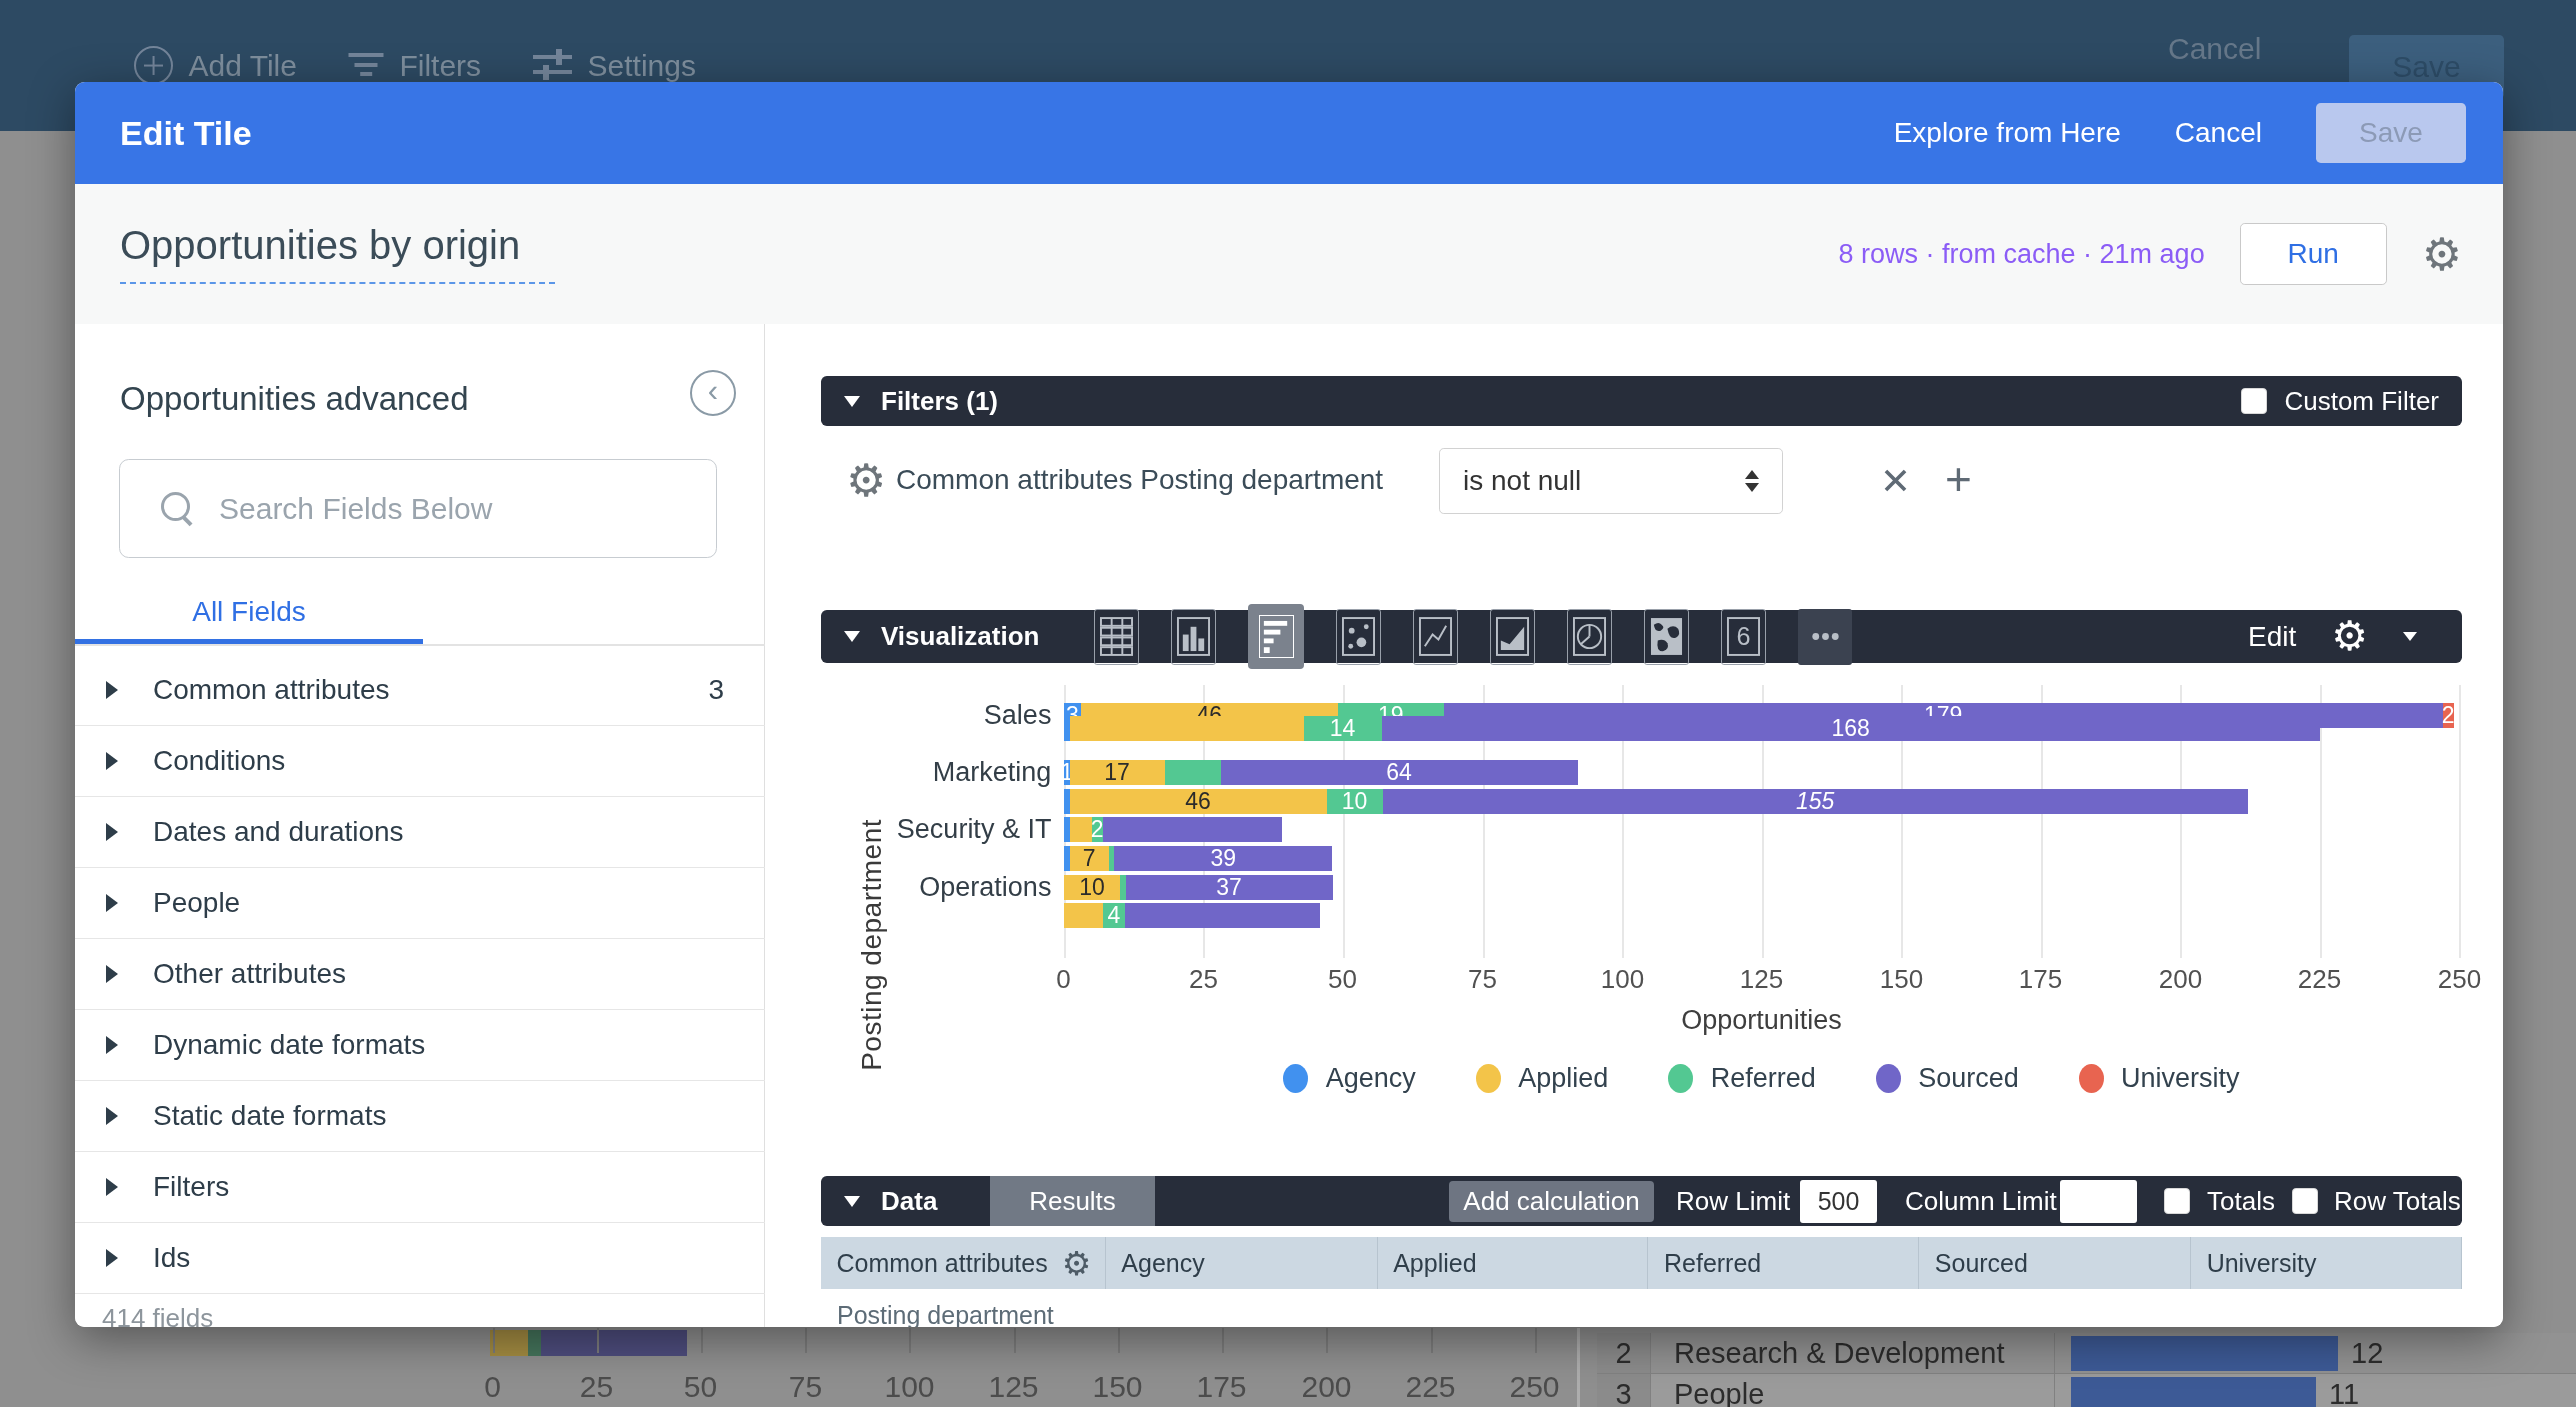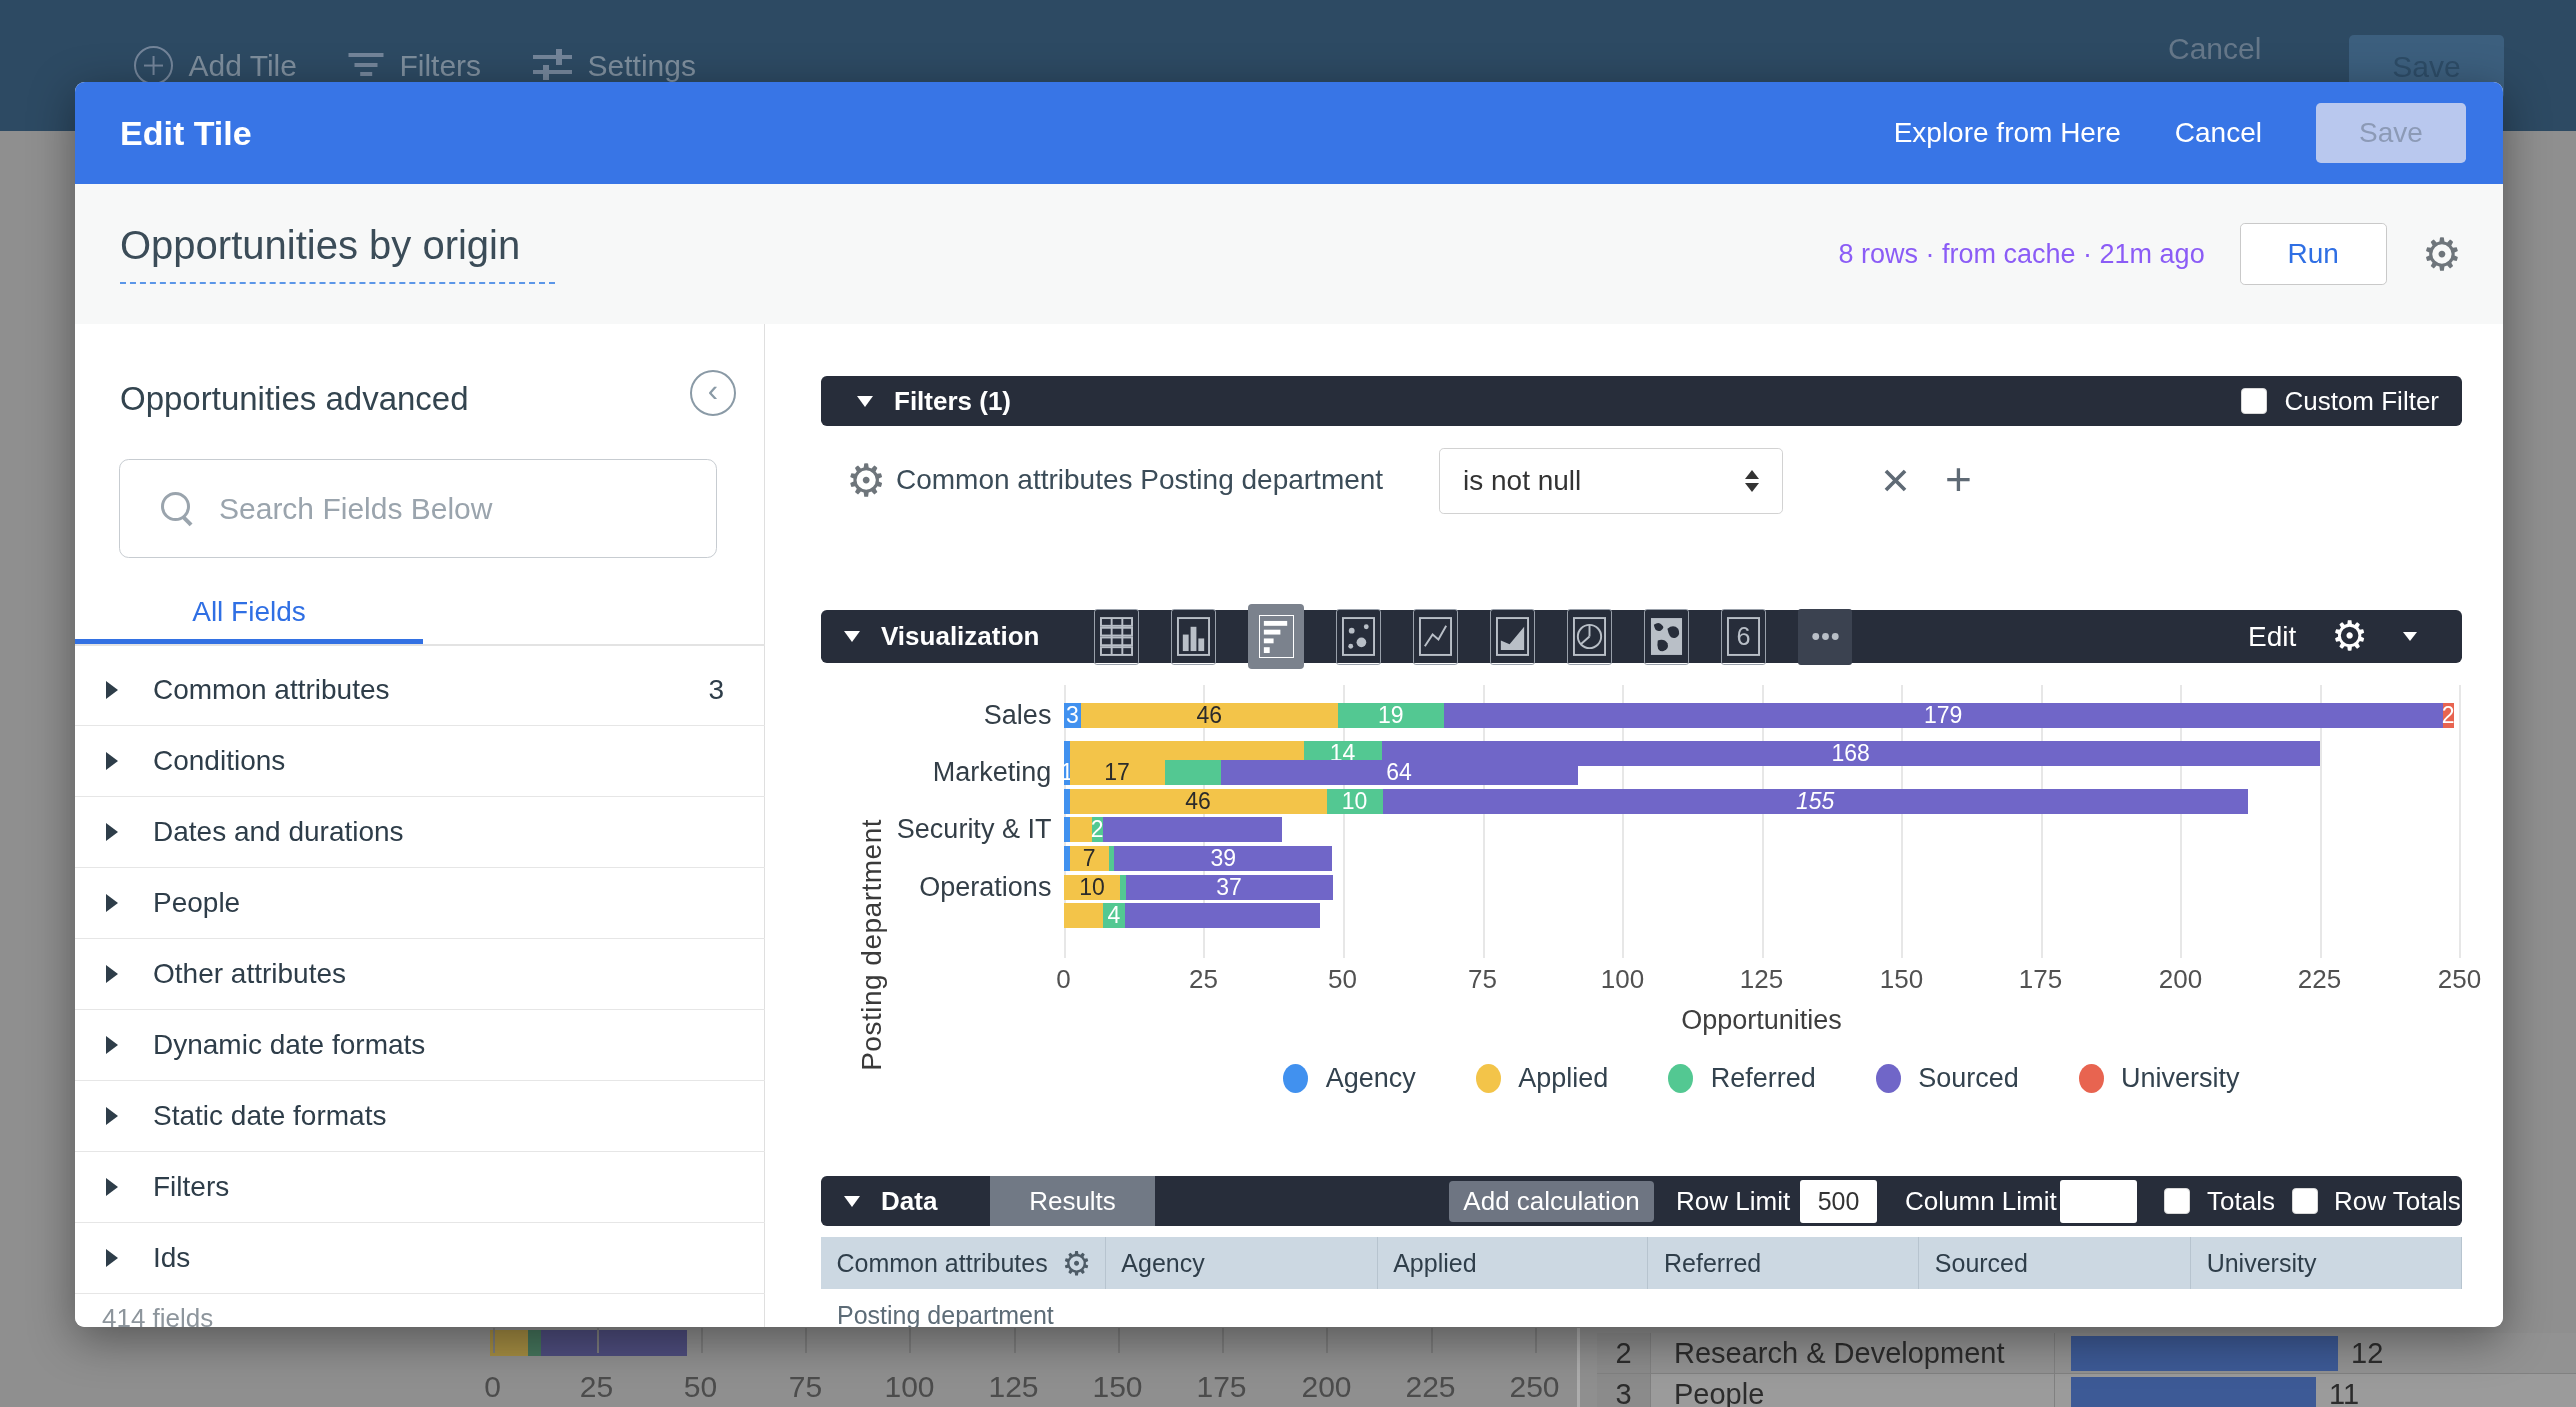--- a/index.html
+++ b/index.html
@@ -75,21 +75,21 @@
   .caret-right { width:0; height:0; border-top:9.7px solid transparent; border-bottom:9.7px solid transparent; border-left:12.6px solid #2e3d49; margin-left:31px; }
   .sb-item-label { margin-left:35px; font-size:28px; color:#2e3d49; }
   .sb-item-count { position:absolute; right:41px; font-size:28px; color:#2e3d49; }
   #sb-footer { left:27px; top:979px; font-size:26px; color:#8d959c; }
 
   
   #main { left:690px; top:242px; width:1738px; height:1003px; background:#fff; }
   .dark-bar { left:56px; width:1641px; background:#272d3a; border-radius:5.8px; color:#fff; display:flex; align-items:center; }
   .caret-down { width:0; height:0; border-left:8.7px solid transparent; border-right:8.7px solid transparent; border-top:11.6px solid #fff; }
   .bar-title { font-size:26px; font-weight:bold; margin-left:21px; }
-  #filters-bar { top:52px; height:50px; padding-left:36px; }
+  #filters-bar { top:52px; height:50px; padding-left:23px; }
   #fb-right { position:absolute; right:23px; display:flex; align-items:center; gap:17.4px; font-size:26px; }
   .cb { width:26px; height:26px; background:#fff; border-radius:3.9px; border:1.9px solid #d8d8d8; }
   #filter-row { top:124px; left:56px; width:1641px; height:68px; }
   #filter-gear { left:25px; top:9.7px; }
   #filter-field { left:75px; top:15.5px; font-size:28px; color:#3b4c58; }
   #filter-select { left:618px; top:0px; width:344px; height:66px; background:#fff; border:1.9px solid #d2d2d2; border-radius:4.8px; display:flex; align-items:center; padding:0 23px; font-size:28px; color:#333; }
   .updown { margin-left:auto; display:flex; flex-direction:column; gap:4.8px; }
   .updown i { width:0; height:0; border-left:7.7px solid transparent; border-right:7.7px solid transparent; display:block; }
   .updown i:first-child { border-bottom:9.7px solid #333; }
   .updown i:last-child { border-top:9.7px solid #333; }
@@ -445,21 +445,21 @@
               <div class="seg" style="width: 106px; background: rgb(83, 200, 146);">
                 <span>19</span>
               </div>
               <div class="seg" style="width: 999px; background: rgb(112, 102, 200);">
                 <span>179</span>
               </div>
               <div class="seg" style="width: 11px; background: rgb(232, 100, 80);">
                 <span>2</span>
               </div>
             </div>
-            <div class="chart-bar abs" style="top: 77px;">
+            <div class="chart-bar abs" style="top: 52px;">
               <div class="seg" style="width: 5.6px; background: rgb(65, 145, 239);"></div>
               <div class="seg" style="width: 234px; background: rgb(243, 196, 73); color: rgb(43, 43, 43);"></div>
               <div class="seg" style="width: 78px; background: rgb(83, 200, 146);">
                 <span>14</span>
               </div>
               <div class="seg" style="width: 938px; background: rgb(112, 102, 200);">
                 <span>168</span>
               </div>
             </div>
             <div class="chart-bar abs" style="top: 96px;">

